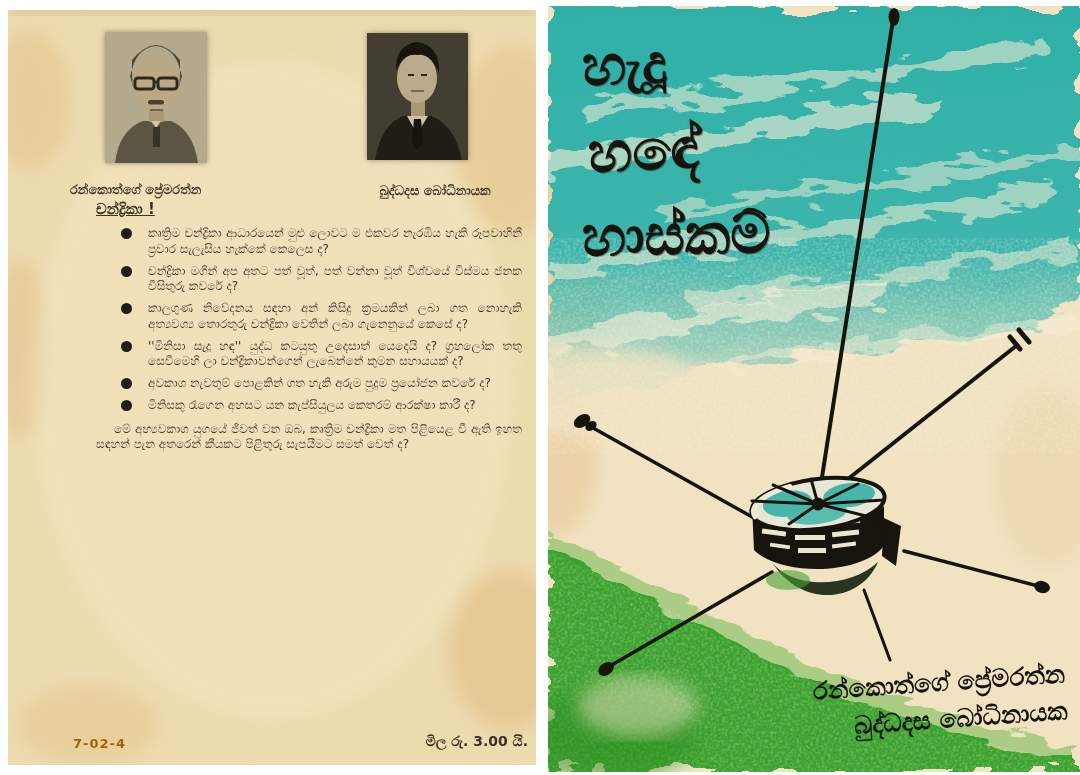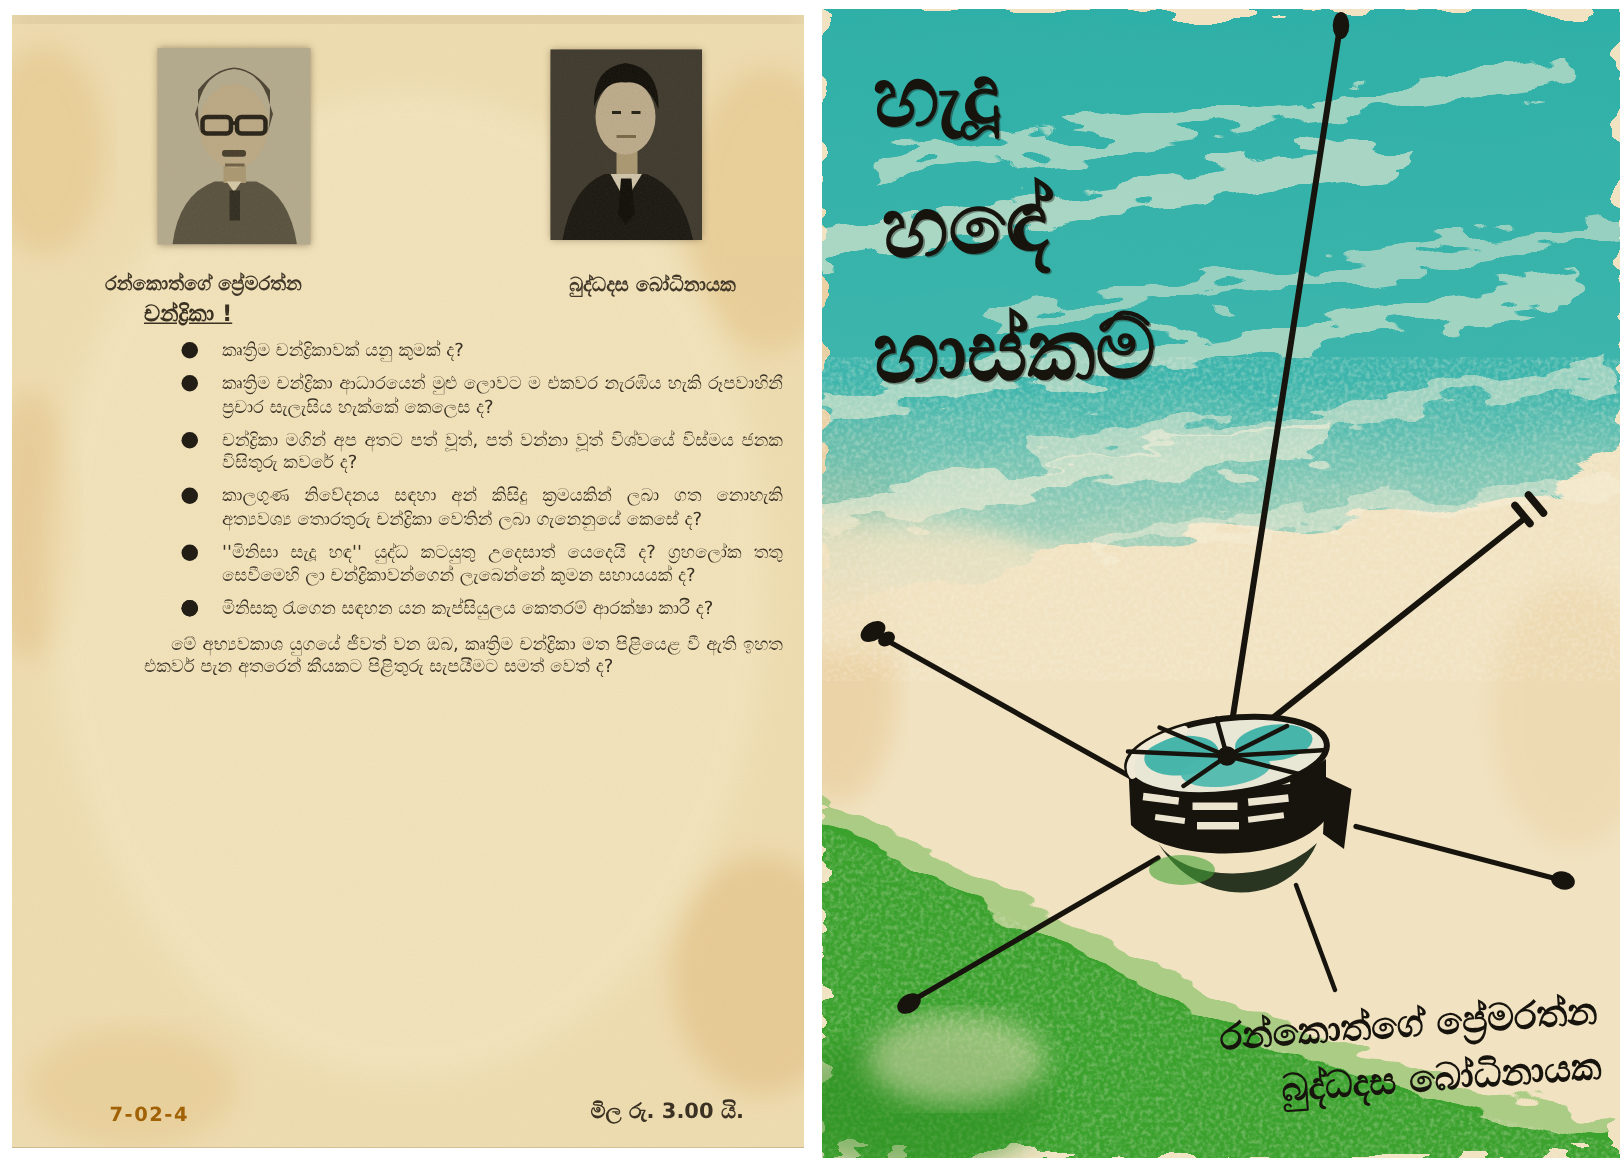--- a/index.html
+++ b/index.html
@@ -24,21 +24,21 @@
   #captionLeft{left:62px;top:172px;width:180px;text-align:left;}
   #captionRight{left:352px;top:173px;width:150px;text-align:center;}
   #heading{position:absolute;left:88px;top:190px;font-size:15px;font-weight:bold;color:#3b3223;text-decoration:underline;}
   #textBlock{position:absolute;left:88px;top:216px;width:426px;height:462px;overflow:hidden;
     font-size:12px;line-height:15.5px;color:#3a3226;text-align:justify;}
   #questions{list-style:none;margin:0 0 0 52px;padding:0;width:374px;}
   #questions li{position:relative;margin-bottom:6.5px;}
   .dot{position:absolute;left:-27px;top:2px;width:11px;height:11px;border-radius:50%;background:#221d15;}
   .closing{margin:8px 0 0 0;text-indent:18px;}
   #printCode{position:absolute;left:65px;top:726px;font-size:13px;font-weight:bold;color:#a16207;letter-spacing:1px;}
-  #price{position:absolute;right:40px;top:723px;font-size:14px;font-weight:bold;color:#3b3223;white-space:nowrap;}
+  #price{position:absolute;right:8px;top:723px;font-size:14px;font-weight:bold;color:#3b3223;white-space:nowrap;}
   
   #frontPage{
     left:548px;top:6px;width:532px;height:766px;
     background:#f1e3c2;
     box-shadow:inset 0 0 30px 6px rgba(120,85,35,.28);
   }
   #title{position:absolute;left:34px;top:14px;color:#17130d;}
   .title-line{font-weight:bold;font-size:56px;line-height:86px;white-space:nowrap;
     text-shadow:1px 1px 0 rgba(23,19,13,.4);}
   .title-line:nth-child(1){transform:rotate(-2deg);}
@@ -120,29 +120,28 @@
     </svg>
   </figure>
 
   <div class="caption" id="captionLeft">රන්කොත්ගේ ප්‍රේමරත්න</div>
   <div class="caption" id="captionRight">බුද්ධදස බෝධිනායක</div>
 
   <div id="heading">චන්ද්‍රිකා !</div>
 
   <div id="textBlock">
     <ul id="questions">
-      <li><span class="dot"></span><span>කෘත්‍රිම චන්ද්‍රිකාවක් යනු කුමක් ද?</span></li>
       <li><span class="dot"></span><span>කෘත්‍රිම චන්ද්‍රිකා ආධාරයෙන් මුළු ලොවට ම එකවර නැරඹිය හැකි රූපවාහිනී ප්‍රචාර සැලැසිය හැක්කේ කෙලෙස ද?</span></li>
       <li><span class="dot"></span><span>චන්ද්‍රිකා මගින් අප අතට පත් වූත්, පත් වන්නා වූත් විශ්වයේ විස්මය ජනක විසිතුරු කවරේ ද?</span></li>
       <li><span class="dot"></span><span>කාලගුණ නිවේදනය සඳහා අන් කිසිදු ක්‍රමයකින් ලබා ගත නොහැකි අත්‍යවශ්‍ය තොරතුරු චන්ද්‍රිකා වෙතින් ලබා ගැනෙනුයේ කෙසේ ද?</span></li>
       <li><span class="dot"></span><span>''මිනිසා සැදූ හඳ'' යුද්ධ කටයුතු උදෙසාත් යෙදෙයි ද? ග්‍රහලෝක තතු සෙවීමෙහි ලා චන්ද්‍රිකාවන්ගෙන් ලැබෙන්නේ කුමන සහායයක් ද?</span></li>
-      <li><span class="dot"></span></li>
-      <li><span class="dot"></span><span>මිනිසකු රැගෙන සඳහන යන කැප්සියුලය කෙතරම් ආරක්ෂා කාරී ද?</span></li>
+      <li><span class="dot"></span><span>අවකාශ නැවතුම් පොළකින් ගත හැකි අරුම පුදුම ප්‍රයෝජන කවරේ ද?</span></li>
+      <li><span class="dot"></span><span>මිනිසකු රැගෙන අහසට යන කැප්සියුලය කෙතරම් ආරක්ෂා කාරී ද?</span></li>
     </ul>
-    <p class="closing">මේ අභ්‍යවකාශ යුගයේ ජීවත් වන ඔබ, කෘත්‍රිම චන්ද්‍රිකා මත පිළියෙළ වී ඇති ඉහත එකවර් පැන අතරෙන් කීයකට පිළිතුරු සැපයීමට සමත් වෙත් ද?</p>
+    <p class="closing">මේ අභ්‍යවකාශ යුගයේ ජීවත් වන ඔබ, කෘත්‍රිම චන්ද්‍රිකා මත පිළියෙළ වී ඇති ඉහත සඳහන් පැන අතරෙන් කීයකට පිළිතුරු සැපයීමට සමත් වෙත් ද?</p>
   </div>
 
   <div id="printCode">7-02-4</div>
   <div id="price">මිල රු. 3.00 යි.</div>
 </div>
 
 <div class="page" id="frontPage">
 
   <svg class="texture" viewBox="0 0 532 766" preserveAspectRatio="none">
     <defs>

